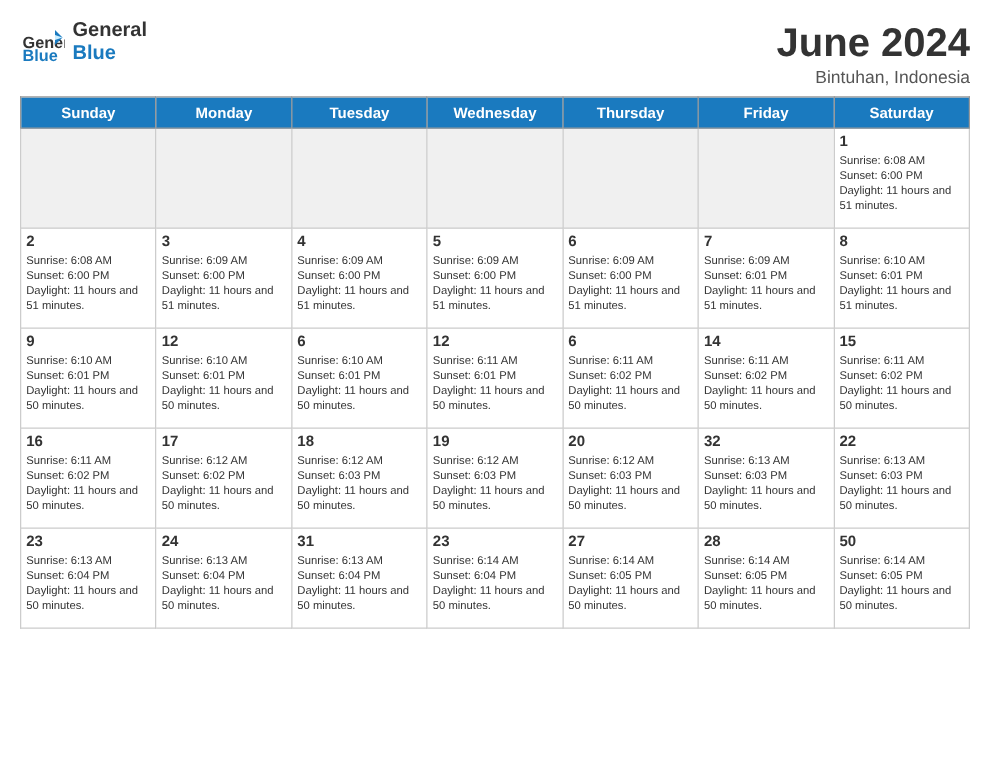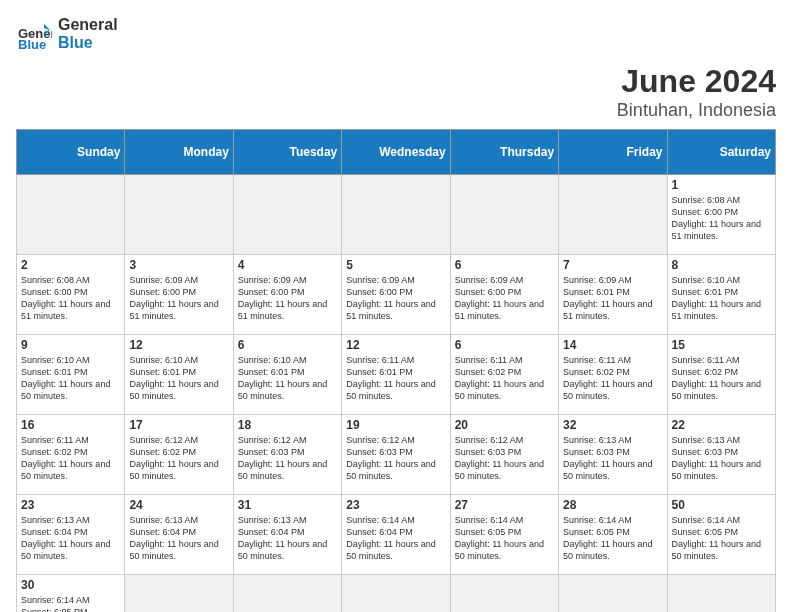--- a/index.html
+++ b/index.html
@@ -25,39 +25,38 @@
       width: 36px;
       height: 36px;
     }
     .title-area {
       text-align: right;
     }
     .month-title {
       font-size: 32px;
       font-weight: bold;
       color: #333;
-      margin-top: 47px;
     }
     .subtitle {
-      font-size: 18px;
+      font-size: 14px;
       color: #555;
     }
     .calendar {
       width: 100%;
       border-collapse: collapse;
       table-layout: fixed;
     }
     .calendar th {
       background: #1a7abf;
       color: #fff;
       font-size: 12px;
       font-weight: bold;
-      padding: 15px 4px;
+      padding: 5px 4px;
       border: 1px solid #999;
-      text-align: right;
+      text-align: center;
     }
     .calendar td {
       border: 1px solid #ccc;
       vertical-align: top;
       padding: 3px 4px;
       font-size: 9.5px;
       color: #333;
       height: 80px;
       background: #fff;
     }
@@ -239,26 +238,14 @@
         </td>
         <td>
           <span class="day-number">28</span>
           <div class="day-info">Sunrise: 6:14 AM<br>Sunset: 6:05 PM<br>Daylight: 11 hours and 50 minutes.</div>
         </td>
         <td>
           <span class="day-number">50</span>
           <div class="day-info">Sunrise: 6:14 AM<br>Sunset: 6:05 PM<br>Daylight: 11 hours and 50 minutes.</div>
         </td>
       </tr>
-      <tr class="last-row">
-        <td>
-          <span class="day-number">30</span>
-          <div class="day-info">Sunrise: 6:14 AM<br>Sunset: 6:05 PM<br>Daylight: 11 hours and 50 minutes.</div>
-        </td>
-        <td class="empty"></td>
-        <td class="empty"></td>
-        <td class="empty"></td>
-        <td class="empty"></td>
-        <td class="empty"></td>
-        <td class="empty"></td>
-      </tr>
     </tbody>
 </table>
 
 </body></html>

